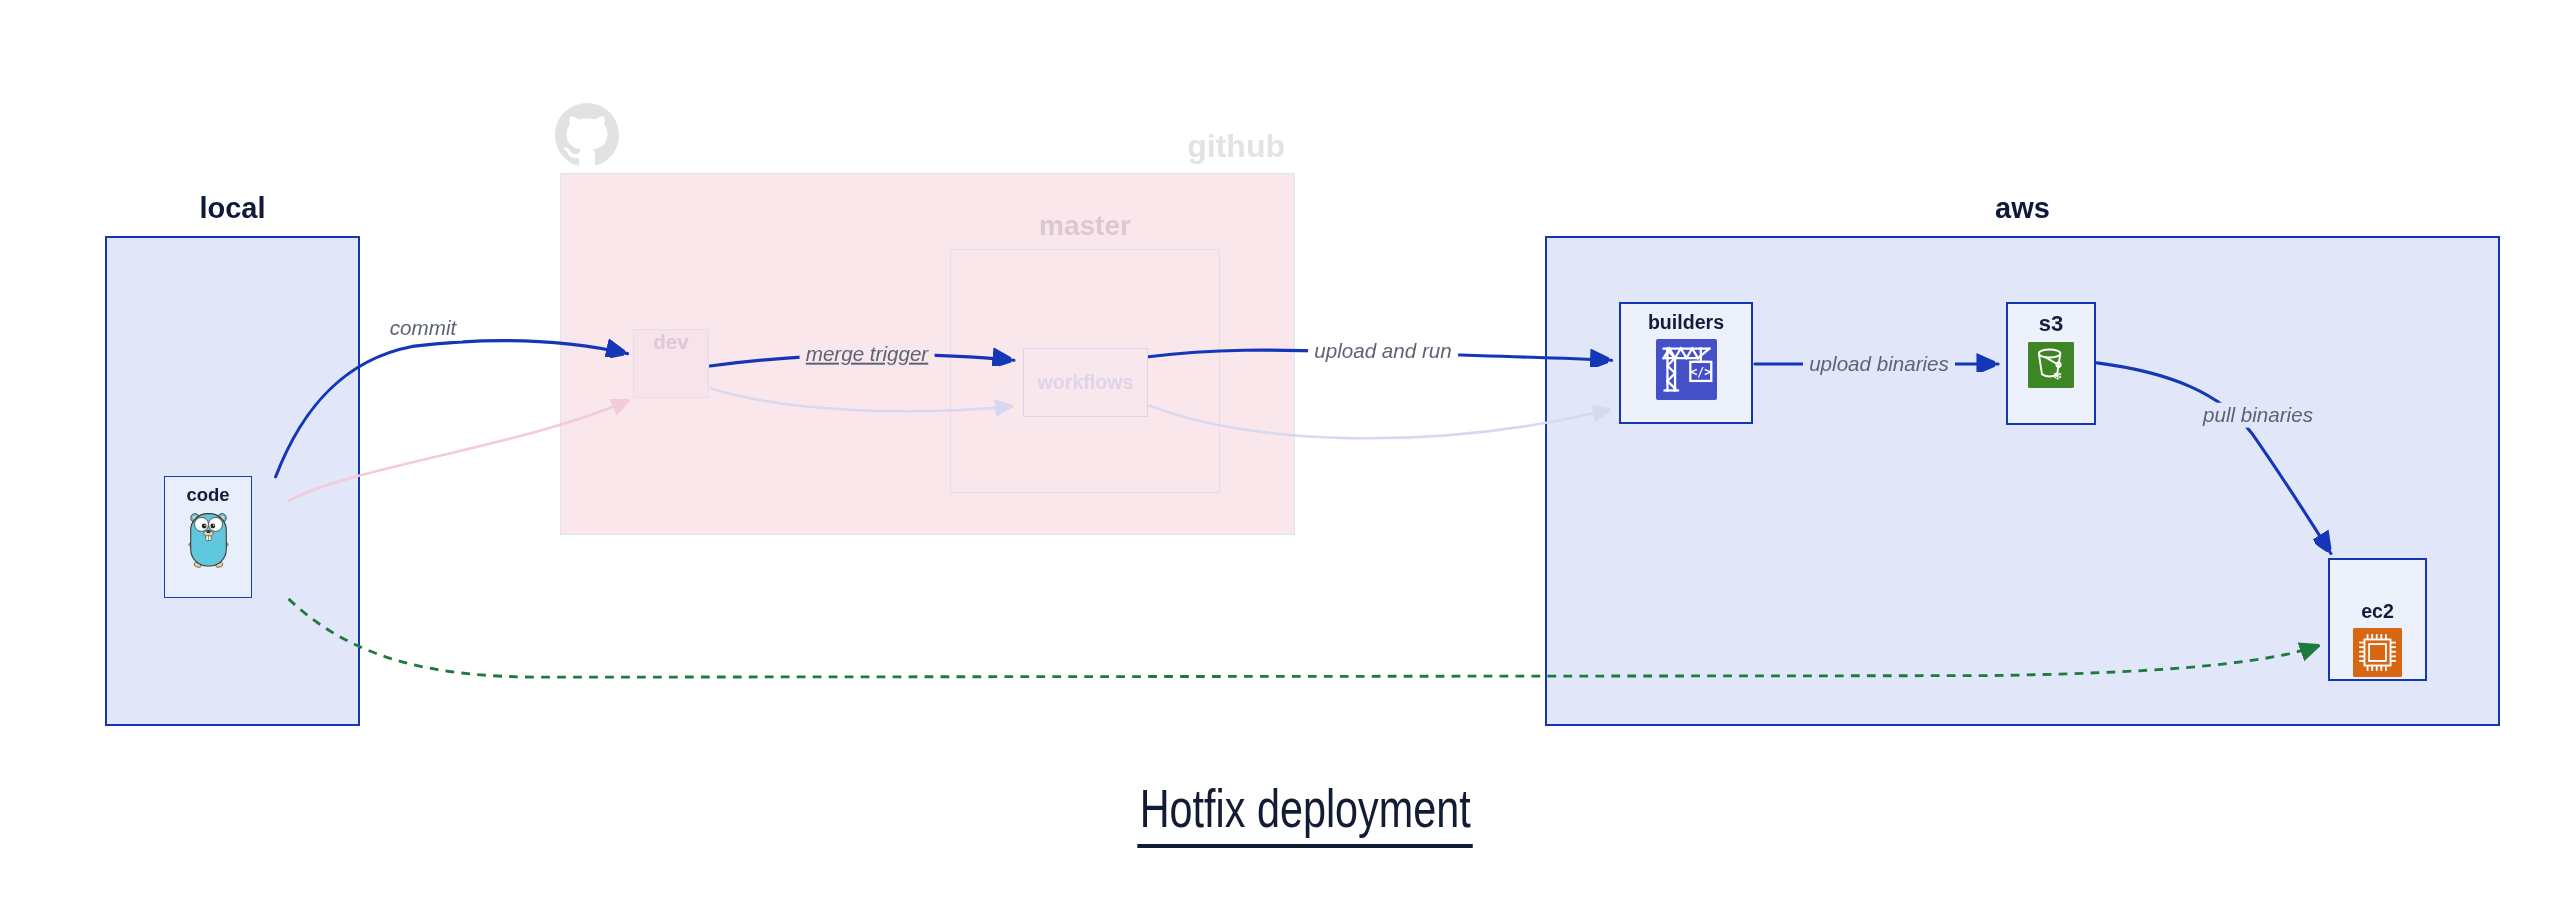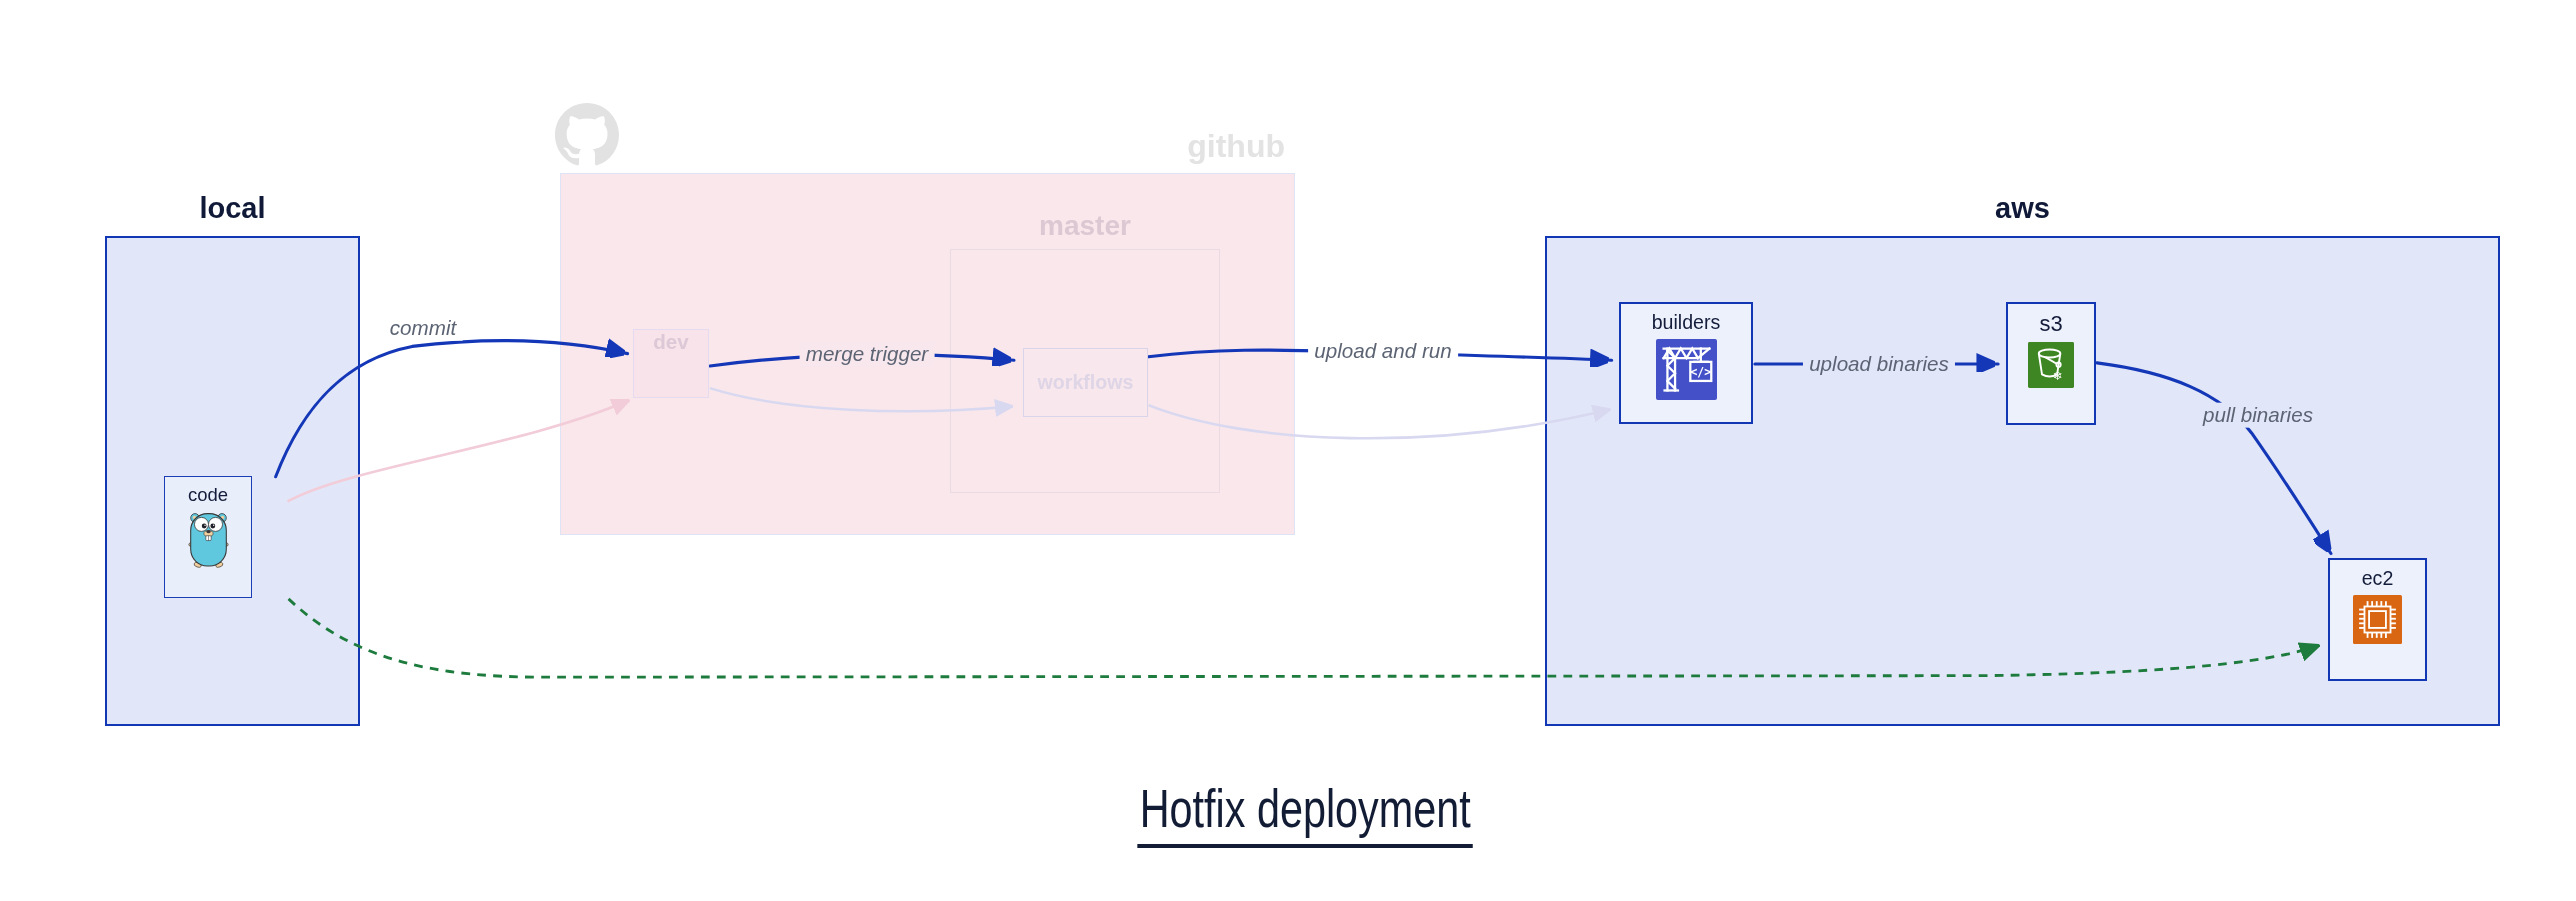--- a/index.html
+++ b/index.html
@@ -27,43 +27,43 @@
   
   .edges{position:absolute;left:0;top:0;z-index:3;}
   .container-box{z-index:1;}
   .node{z-index:4;}
   .edge-label{z-index:5;}
   .container-label{z-index:2;}
 
   
   .node{position:absolute;box-sizing:border-box;display:flex;flex-direction:column;
         align-items:center;}
-  .node-title{font-weight:400;color:#131c3a;font-size:18.5px;margin-top:7.2px;}
+  .node-title{font-weight:700;color:#131c3a;font-size:18.5px;margin-top:7.2px;}
   .node-code{left:164px;top:476px;width:88px;height:122px;background:#e9eefb;border:1.5px solid #1a3db6;}
   .node-dev{left:633px;top:329px;width:76px;height:69px;background:#f7e3e9;
             border:1.5px solid #e5dbee;justify-content:flex-start;}
   .node-dev .faded-title{color:#dcc8d6;}
   .node-workflows{left:1023px;top:348px;width:125px;height:69px;background:#f8e7ec;
             border:1.5px solid #d9d4ea;justify-content:center;}
   .node-workflows .faded-title{color:#ded5e6;}
   .faded-title{font-weight:700;font-size:20.6px;margin:0;}
   .node-builders{left:1619px;top:302px;width:134px;height:122px;background:#edf1fb;border:2.1px solid #1237b5;}
   .node-s3{left:2006px;top:302px;width:90px;height:123px;background:#edf1fb;border:2.1px solid #1237b5;}
-  .node-ec2{left:2328px;top:558px;width:99px;height:123px;background:#edf1fb;border:2.1px solid #1237b5;}
+  .node-ec2{left:2328px;top:558px;width:99px;height:123px;background:#edf1fb;border:2.1px solid #1237b5;justify-content:flex-end;}
   .icon-wrap{margin-top:5.2px;}
 
   
   .edge-label{position:absolute;transform:translate(-50%,-50%);
               font-style:italic;font-size:20.6px;color:#5c6474;font-weight:500;
               padding:1px 6.2px;white-space:nowrap;line-height:1.1;}
   .bg-white{background:#ffffff;}
   .bg-pink{background:#f8e7ec;}
   .bg-lav{background:#e1e7f8;}
   .lbl-commit{left:423px;top:328px;}
-  .lbl-merge{left:867px;top:354px;}
+  .lbl-merge{left:867px;top:354px;text-decoration:underline;}
   .lbl-uploadrun{left:1383px;top:351px;text-align:center;}
   .lbl-uploadbin{left:1879px;top:364px;}
   .lbl-pullbin{left:2246px;top:415px;margin-left:12px;}
 
   
   .octocat{position:absolute;left:555px;top:103px;z-index:2;}
 
   
   .diagram-title{position:absolute;left:1048px;top:779px;width:515px;text-align:center;z-index:6;}
   .diagram-title .t-inner{display:inline-block;font-size:53px;color:#131c35;font-weight:400;

